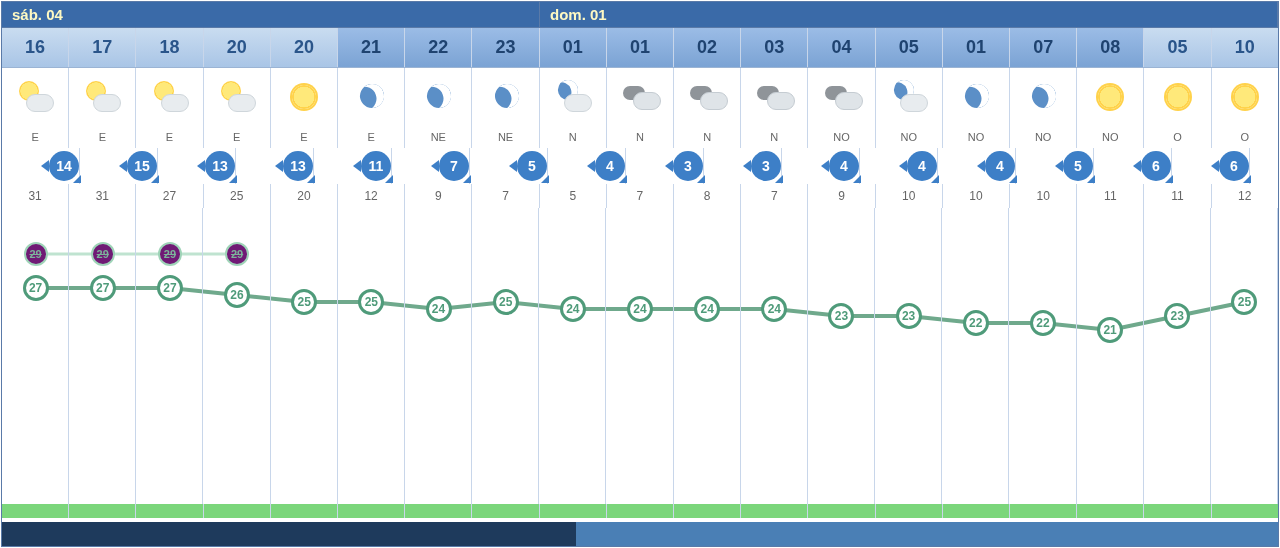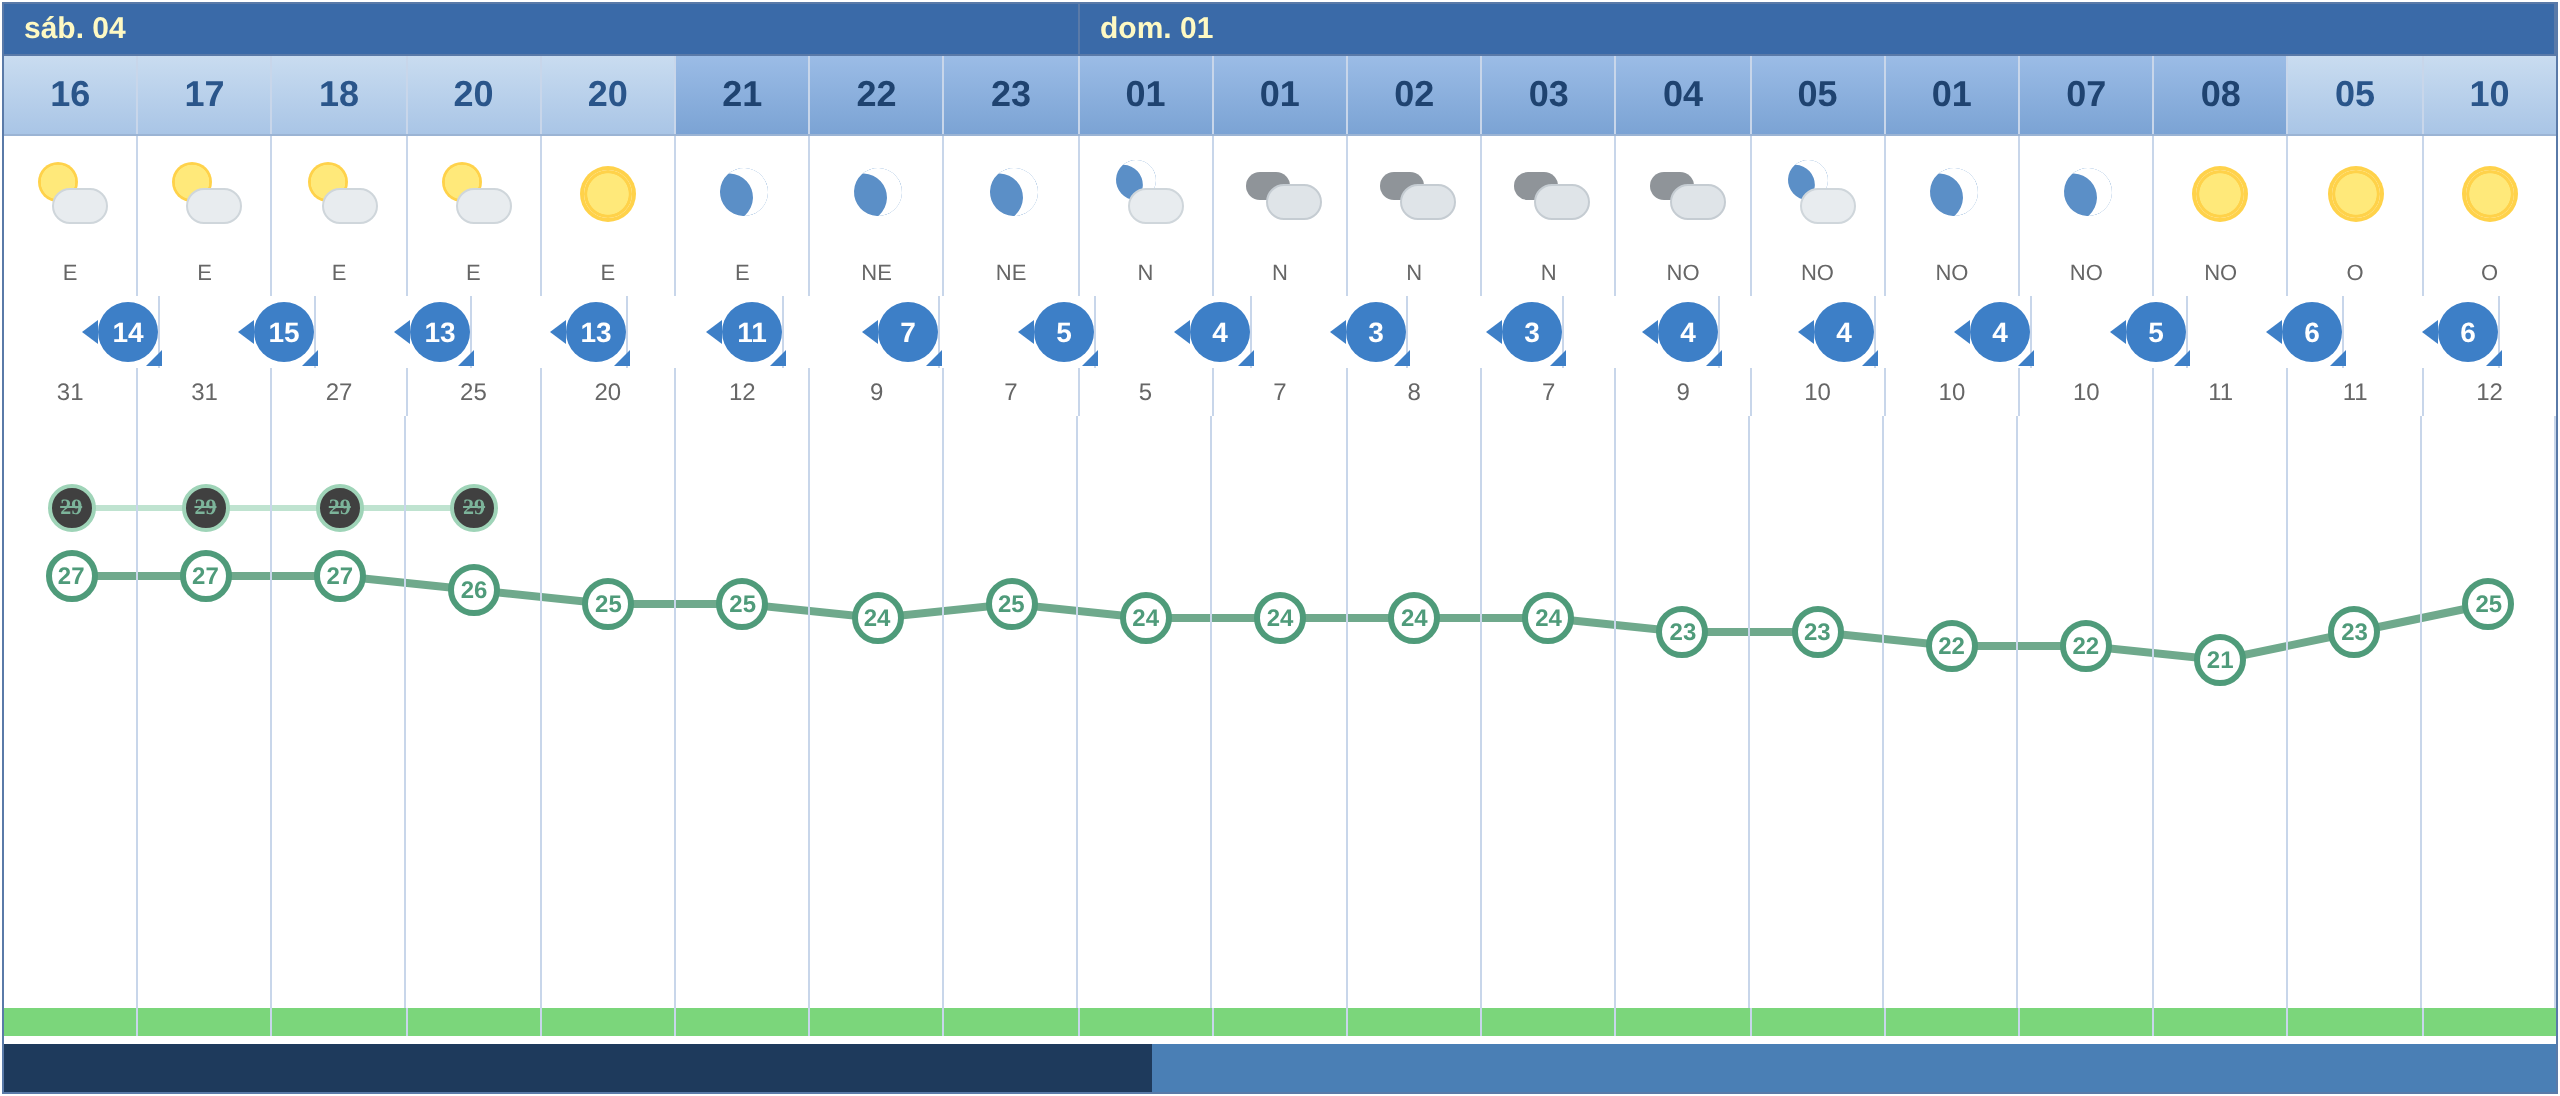--- a/index.html
+++ b/index.html
@@ -95,25 +95,24 @@
     position:absolute; top:0; left:0; width:100%; height:100%; pointer-events:none;
   }
   .temp-dot {
     position:absolute;width:26px;height:26px;border-radius:50%;
     background:#fff;border:3px solid #4f9b7a;color:#4f9b7a;
     font-size:12px;font-weight:bold;display:flex;align-items:center;justify-content:center;
     transform:translate(-50%,-50%);
   }
   .hi-dot {
     position:absolute;width:24px;height:24px;border-radius:50%;
-    background:#404040;border:2px solid #9fd4b8;color:#7cb49a;
+    background:#701a75;border:2px solid #9fd4b8;color:#7cb49a;
     font-size:11px;font-weight:bold;display:flex;align-items:center;justify-content:center;
     transform:translate(-50%,-50%);
     text-decoration: line-through;
-    font-family: Liberation Serif, serif;
   }
 
   .green-strip {
     position:absolute;bottom:28px;left:0;right:0;height:14px;
     display:flex;
   }
   .green-cell{flex:1;background:#7bd67b;border-right:1px solid #c8d6ea;}
   .green-cell:last-child{border-right:none;}
   .bottom-bars {
     position:absolute;bottom:0;left:0;right:0;height:24px;display:flex;

